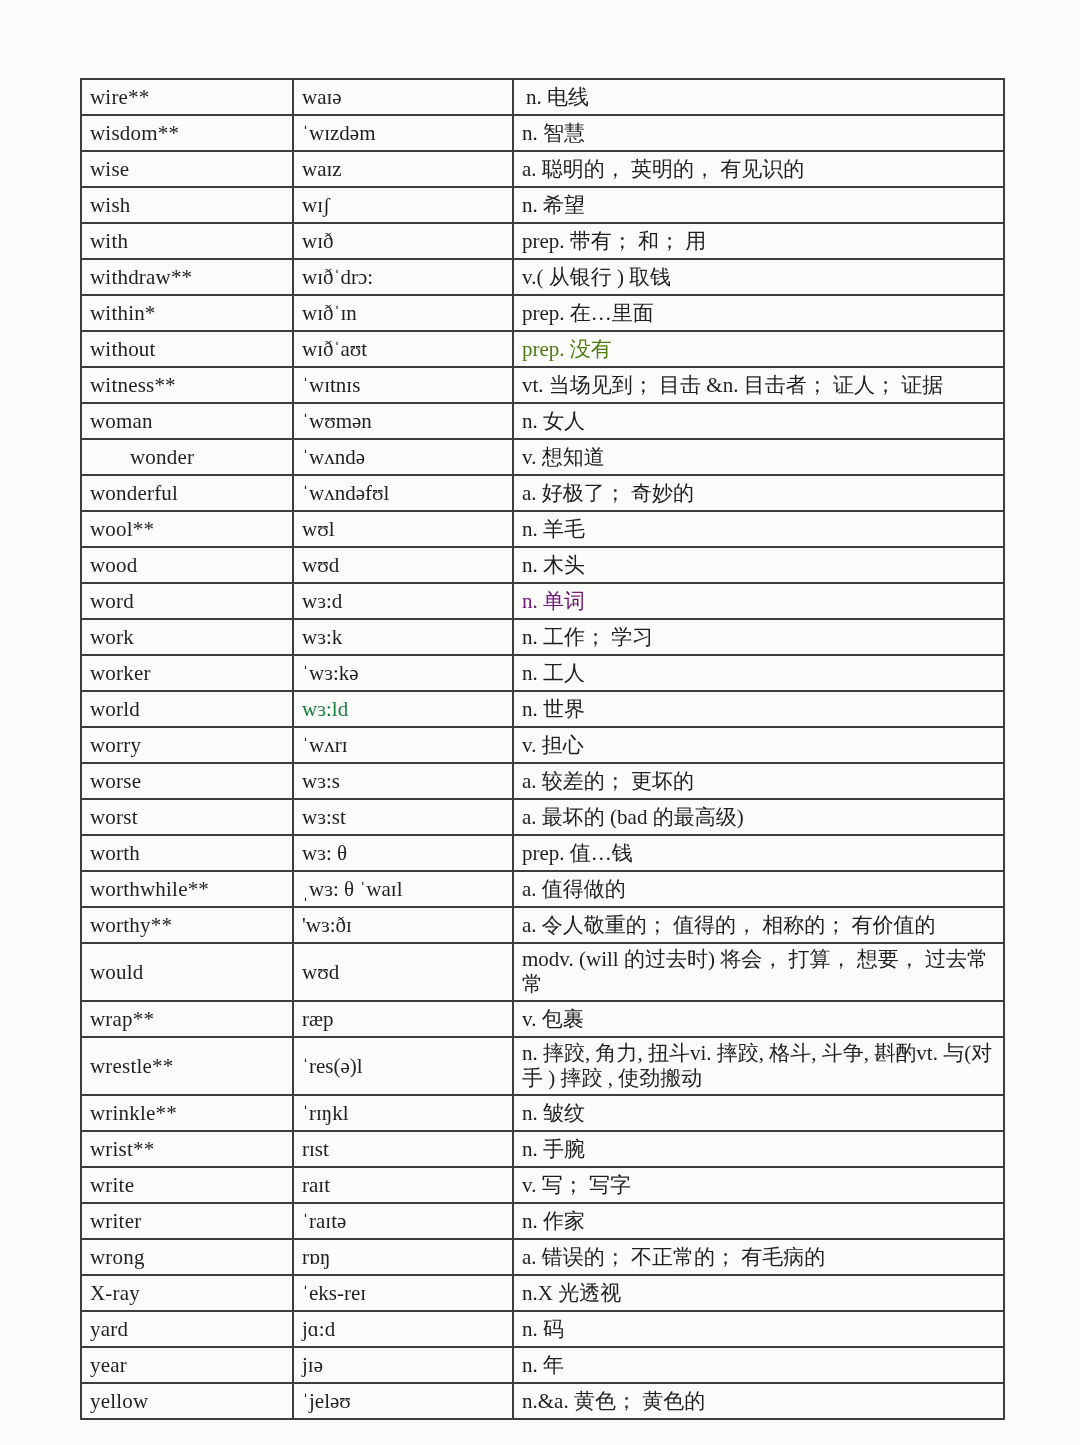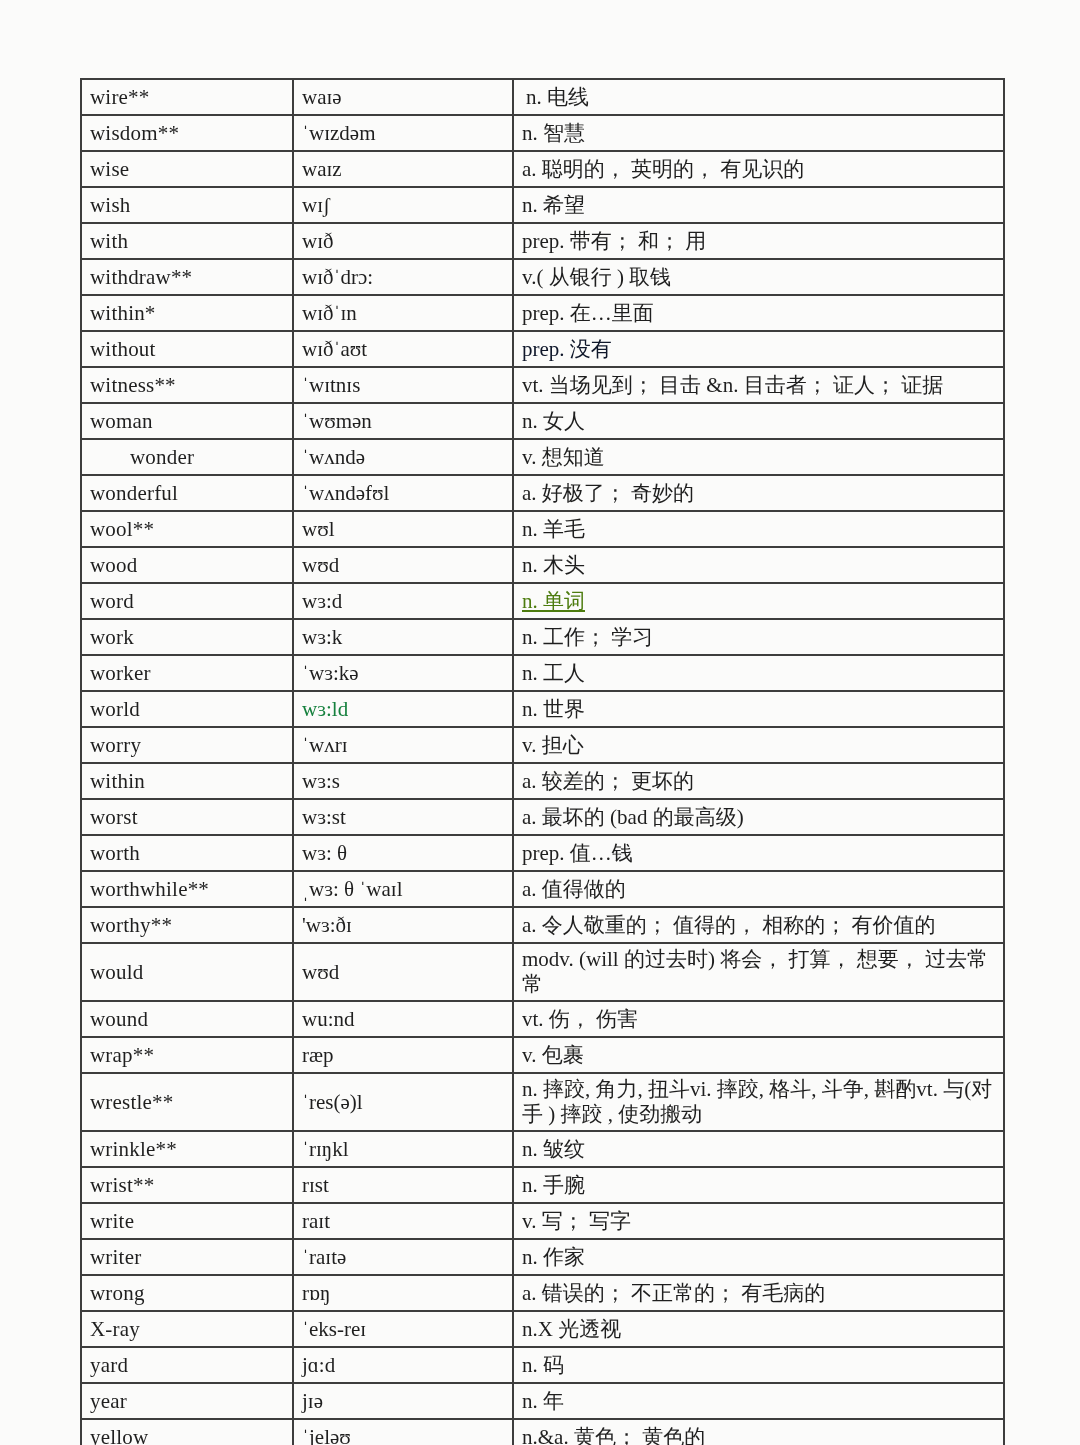--- a/index.html
+++ b/index.html
@@ -88,21 +88,21 @@
           <td class="meaning-cell" style="border-color: rgb(61, 61, 61); color: rgb(31, 31, 31);">v.( 从银行 ) 取钱</td>
         </tr>
         <tr>
           <td class="word-cell" style="border-color: rgb(61, 61, 61); color: rgb(31, 31, 31); border-radius: 18px;">within*</td>
           <td class="phonetic-cell" style="border-color: rgb(61, 61, 61); color: rgb(31, 31, 31);">wɪðˈɪn</td>
           <td class="meaning-cell" style="border-color: rgb(61, 61, 61); color: rgb(31, 31, 31);">prep. 在…里面</td>
         </tr>
         <tr>
           <td class="word-cell" style="border-color: rgb(61, 61, 61); color: rgb(31, 31, 31);">without</td>
           <td class="phonetic-cell" style="border-color: rgb(61, 61, 61); color: rgb(31, 31, 31);">wɪðˈaʊt</td>
-          <td class="meaning-cell" style="border-color: rgb(61, 61, 61); color: #0f172a; margin-left: 46px;">prep. 没有</td>
+          <td class="meaning-cell" style="border-color: rgb(61, 61, 61); color: #4d7c0f; margin-left: 46px;">prep. 没有</td>
         </tr>
         <tr>
           <td class="word-cell" style="border-color: rgb(61, 61, 61); color: rgb(31, 31, 31);">witness**</td>
           <td class="phonetic-cell" style="border-color: rgb(61, 61, 61); color: rgb(31, 31, 31);">ˈwɪtnɪs</td>
           <td class="meaning-cell" style="border-color: rgb(61, 61, 61); color: rgb(31, 31, 31);">vt. 当场见到； 目击 &amp;n. 目击者； 证人； 证据</td>
         </tr>
         <tr>
           <td class="word-cell" style="border-color: rgb(61, 61, 61); color: rgb(31, 31, 31);">woman</td>
           <td class="phonetic-cell" style="border-color: rgb(61, 61, 61); color: rgb(31, 31, 31);">ˈwʊmən</td>
           <td class="meaning-cell" style="border-color: rgb(61, 61, 61); color: rgb(31, 31, 31);">n. 女人</td>
@@ -123,21 +123,21 @@
           <td class="meaning-cell" style="border-color: rgb(61, 61, 61); color: rgb(31, 31, 31);">n. 羊毛</td>
         </tr>
         <tr>
           <td class="word-cell" style="border-color: rgb(61, 61, 61); color: rgb(31, 31, 31);">wood</td>
           <td class="phonetic-cell" style="border-color: rgb(61, 61, 61); color: rgb(31, 31, 31);">wʊd</td>
           <td class="meaning-cell" style="border-color: rgb(61, 61, 61); color: rgb(31, 31, 31);">n. 木头</td>
         </tr>
         <tr>
           <td class="word-cell" style="border-color: rgb(61, 61, 61); color: rgb(31, 31, 31);">word</td>
           <td class="phonetic-cell" style="border-color: rgb(61, 61, 61); color: rgb(31, 31, 31);">wɜ:d</td>
-          <td class="meaning-cell" style="border-color: rgb(61, 61, 61); color: #4d7c0f; text-decoration: underline;">n. 单词</td>
+          <td class="meaning-cell" style="border-color: rgb(61, 61, 61); color: #701a75;">n. 单词</td>
         </tr>
         <tr>
           <td class="word-cell" style="border-color: rgb(61, 61, 61); color: rgb(31, 31, 31);">work</td>
           <td class="phonetic-cell" style="border-color: rgb(61, 61, 61); color: rgb(31, 31, 31);">wɜ:k</td>
           <td class="meaning-cell" style="border-color: rgb(61, 61, 61); color: rgb(31, 31, 31);">n. 工作； 学习</td>
         </tr>
         <tr>
           <td class="word-cell" style="border-color: rgb(61, 61, 61); color: rgb(31, 31, 31);">worker</td>
           <td class="phonetic-cell" style="border-color: rgb(61, 61, 61); color: rgb(31, 31, 31);">ˈwɜ:kə</td>
           <td class="meaning-cell" style="border-color: rgb(61, 61, 61); color: rgb(31, 31, 31);">n. 工人</td>
@@ -146,21 +146,21 @@
           <td class="word-cell" style="border-color: rgb(61, 61, 61); color: rgb(31, 31, 31);">world</td>
           <td class="phonetic-cell" style="border-color: rgb(61, 61, 61); color: #15803d;">wɜ:ld</td>
           <td class="meaning-cell" style="border-color: rgb(61, 61, 61); color: rgb(31, 31, 31);">n. 世界</td>
         </tr>
         <tr>
           <td class="word-cell" style="border-color: rgb(61, 61, 61); color: rgb(31, 31, 31);">worry</td>
           <td class="phonetic-cell" style="border-color: rgb(61, 61, 61); color: rgb(31, 31, 31);">ˈwʌrɪ</td>
           <td class="meaning-cell" style="border-color: rgb(61, 61, 61); color: rgb(31, 31, 31);">v. 担心</td>
         </tr>
         <tr>
-          <td class="word-cell" style="border-color: rgb(61, 61, 61); color: rgb(31, 31, 31);">within</td>
+          <td class="word-cell" style="border-color: rgb(61, 61, 61); color: rgb(31, 31, 31);">worse</td>
           <td class="phonetic-cell" style="border-color: rgb(61, 61, 61); color: rgb(31, 31, 31); margin-top: 36px;">wɜ:s</td>
           <td class="meaning-cell" style="border-color: rgb(61, 61, 61); color: rgb(31, 31, 31);">a. 较差的； 更坏的</td>
         </tr>
         <tr>
           <td class="word-cell" style="border-color: rgb(61, 61, 61); color: rgb(31, 31, 31);">worst</td>
           <td class="phonetic-cell" style="border-color: rgb(61, 61, 61); color: rgb(31, 31, 31);">wɜ:st</td>
           <td class="meaning-cell" style="border-color: rgb(61, 61, 61); color: rgb(31, 31, 31);">a. 最坏的 (bad 的最高级)</td>
         </tr>
         <tr>
           <td class="word-cell" style="border-color: rgb(61, 61, 61); color: rgb(31, 31, 31);">worth</td>
@@ -174,25 +174,20 @@
         </tr>
         <tr>
           <td class="word-cell" style="border-color: rgb(61, 61, 61); color: rgb(31, 31, 31);">worthy**</td>
           <td class="phonetic-cell" style="border-color: rgb(61, 61, 61); color: rgb(31, 31, 31);">'wɜ:ðɪ</td>
           <td class="meaning-cell" style="border-color: rgb(61, 61, 61); color: rgb(31, 31, 31);">a. 令人敬重的； 值得的， 相称的； 有价值的</td>
         </tr>
         <tr>
           <td class="word-cell" style="border-color: rgb(61, 61, 61); color: rgb(31, 31, 31);">would</td>
           <td class="phonetic-cell" style="border-color: rgb(61, 61, 61); color: rgb(31, 31, 31);">wʊd</td>
           <td class="meaning-cell" style="border-color: rgb(61, 61, 61); color: rgb(31, 31, 31);">modv. (will 的过去时) 将会， 打算， 想要， 过去常常</td>
-        </tr>
-        <tr>
-          <td class="word-cell" style="border-color: rgb(61, 61, 61); color: rgb(31, 31, 31);">wound</td>
-          <td class="phonetic-cell" style="border-color: rgb(61, 61, 61); color: rgb(31, 31, 31);">wu:nd</td>
-          <td class="meaning-cell" style="border-color: rgb(61, 61, 61); color: rgb(31, 31, 31);">vt. 伤， 伤害</td>
         </tr>
         <tr>
           <td class="word-cell" style="border-color: rgb(61, 61, 61); color: rgb(31, 31, 31);">wrap**</td>
           <td class="phonetic-cell" style="border-color: rgb(61, 61, 61); color: rgb(31, 31, 31);">ræp</td>
           <td class="meaning-cell" style="border-color: rgb(61, 61, 61); color: rgb(31, 31, 31);">v. 包裹</td>
         </tr>
         <tr>
           <td class="word-cell" style="border-color: rgb(61, 61, 61); color: rgb(31, 31, 31);">wrestle**</td>
           <td class="phonetic-cell" style="border-color: rgb(61, 61, 61); color: rgb(31, 31, 31);">ˈres(ə)l</td>
           <td class="meaning-cell" style="border-color: rgb(61, 61, 61); color: rgb(31, 31, 31);">n. 摔跤, 角力, 扭斗vi. 摔跤, 格斗, 斗争, 斟酌vt. 与(对手 ) 摔跤 , 使劲搬动</td>

